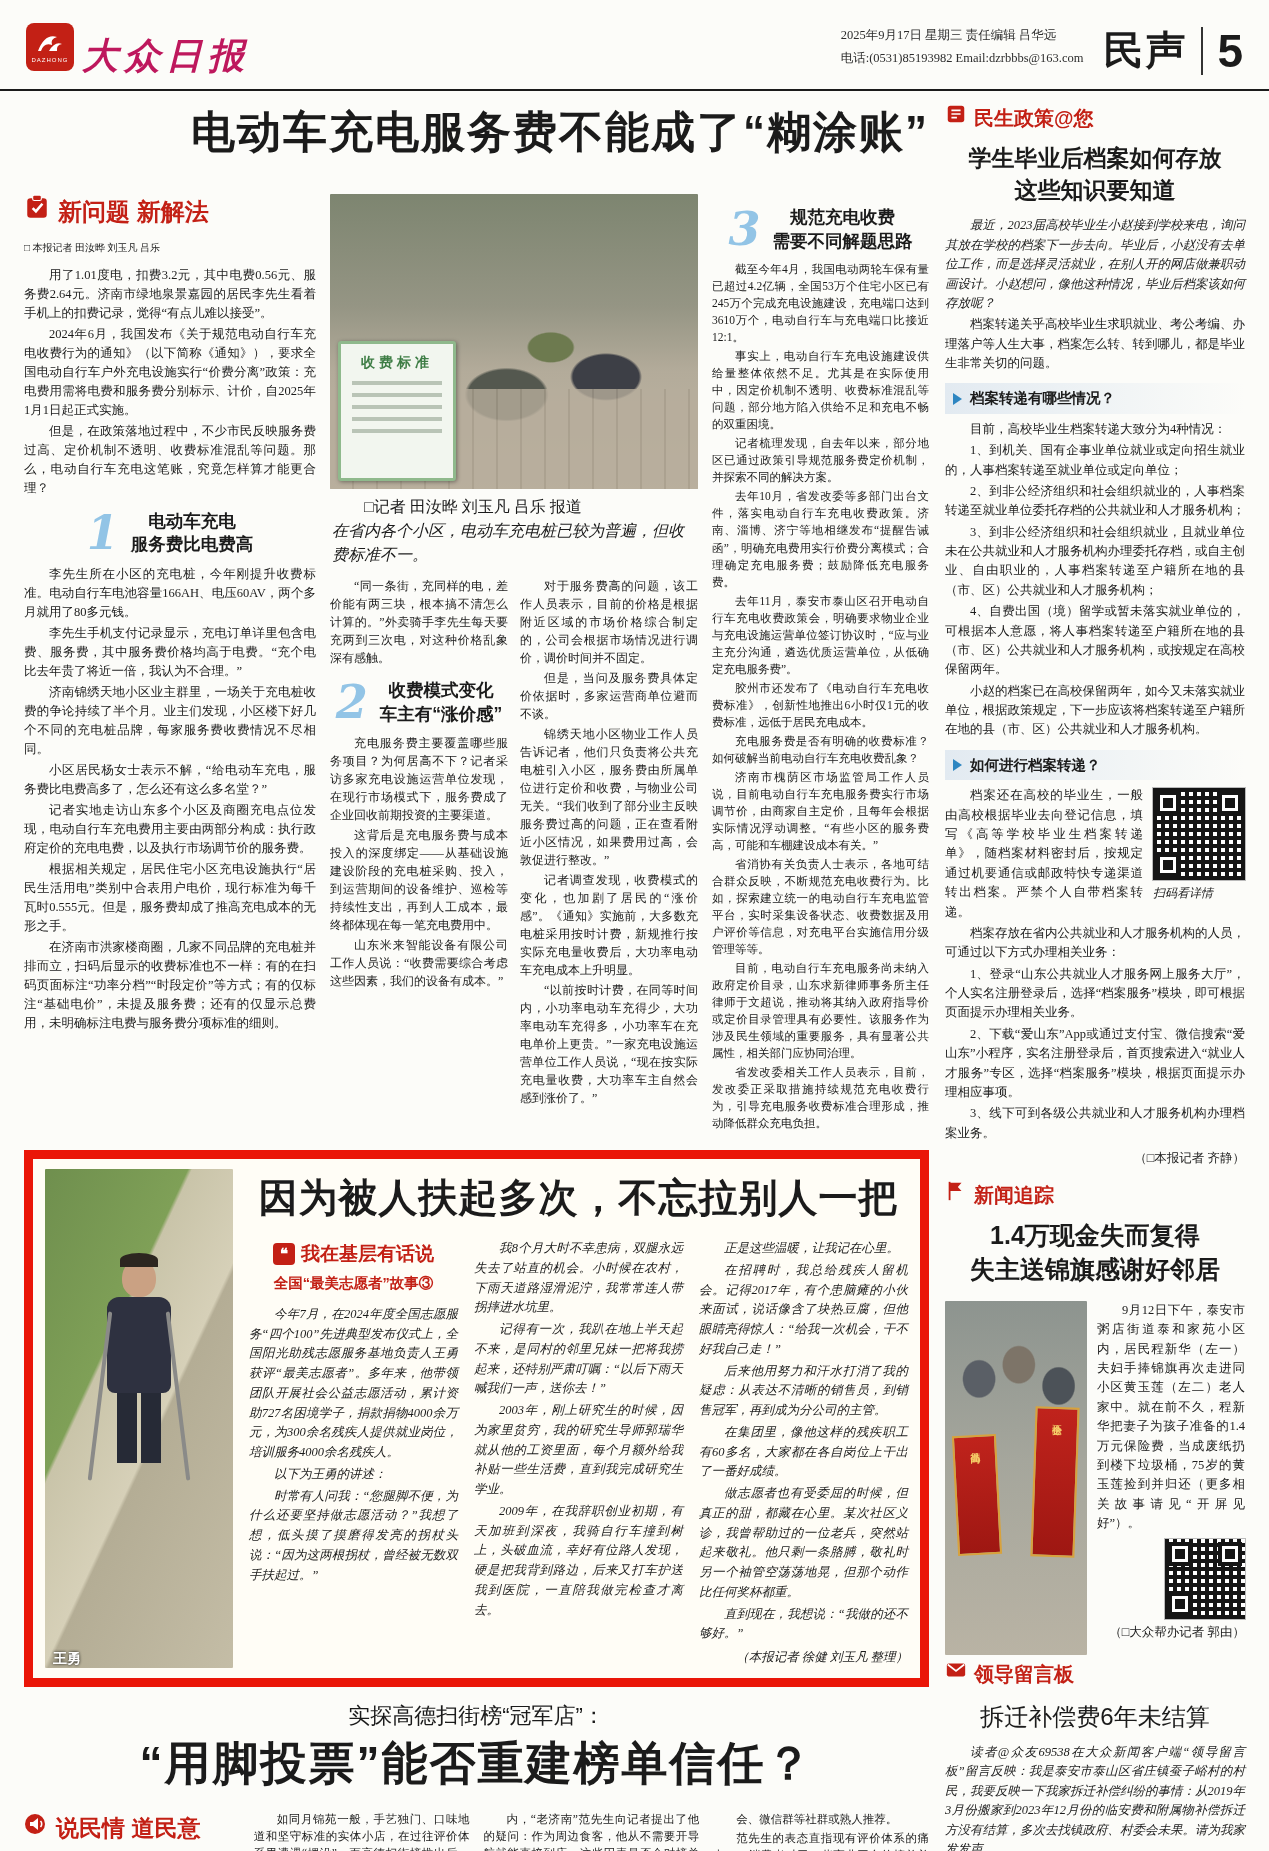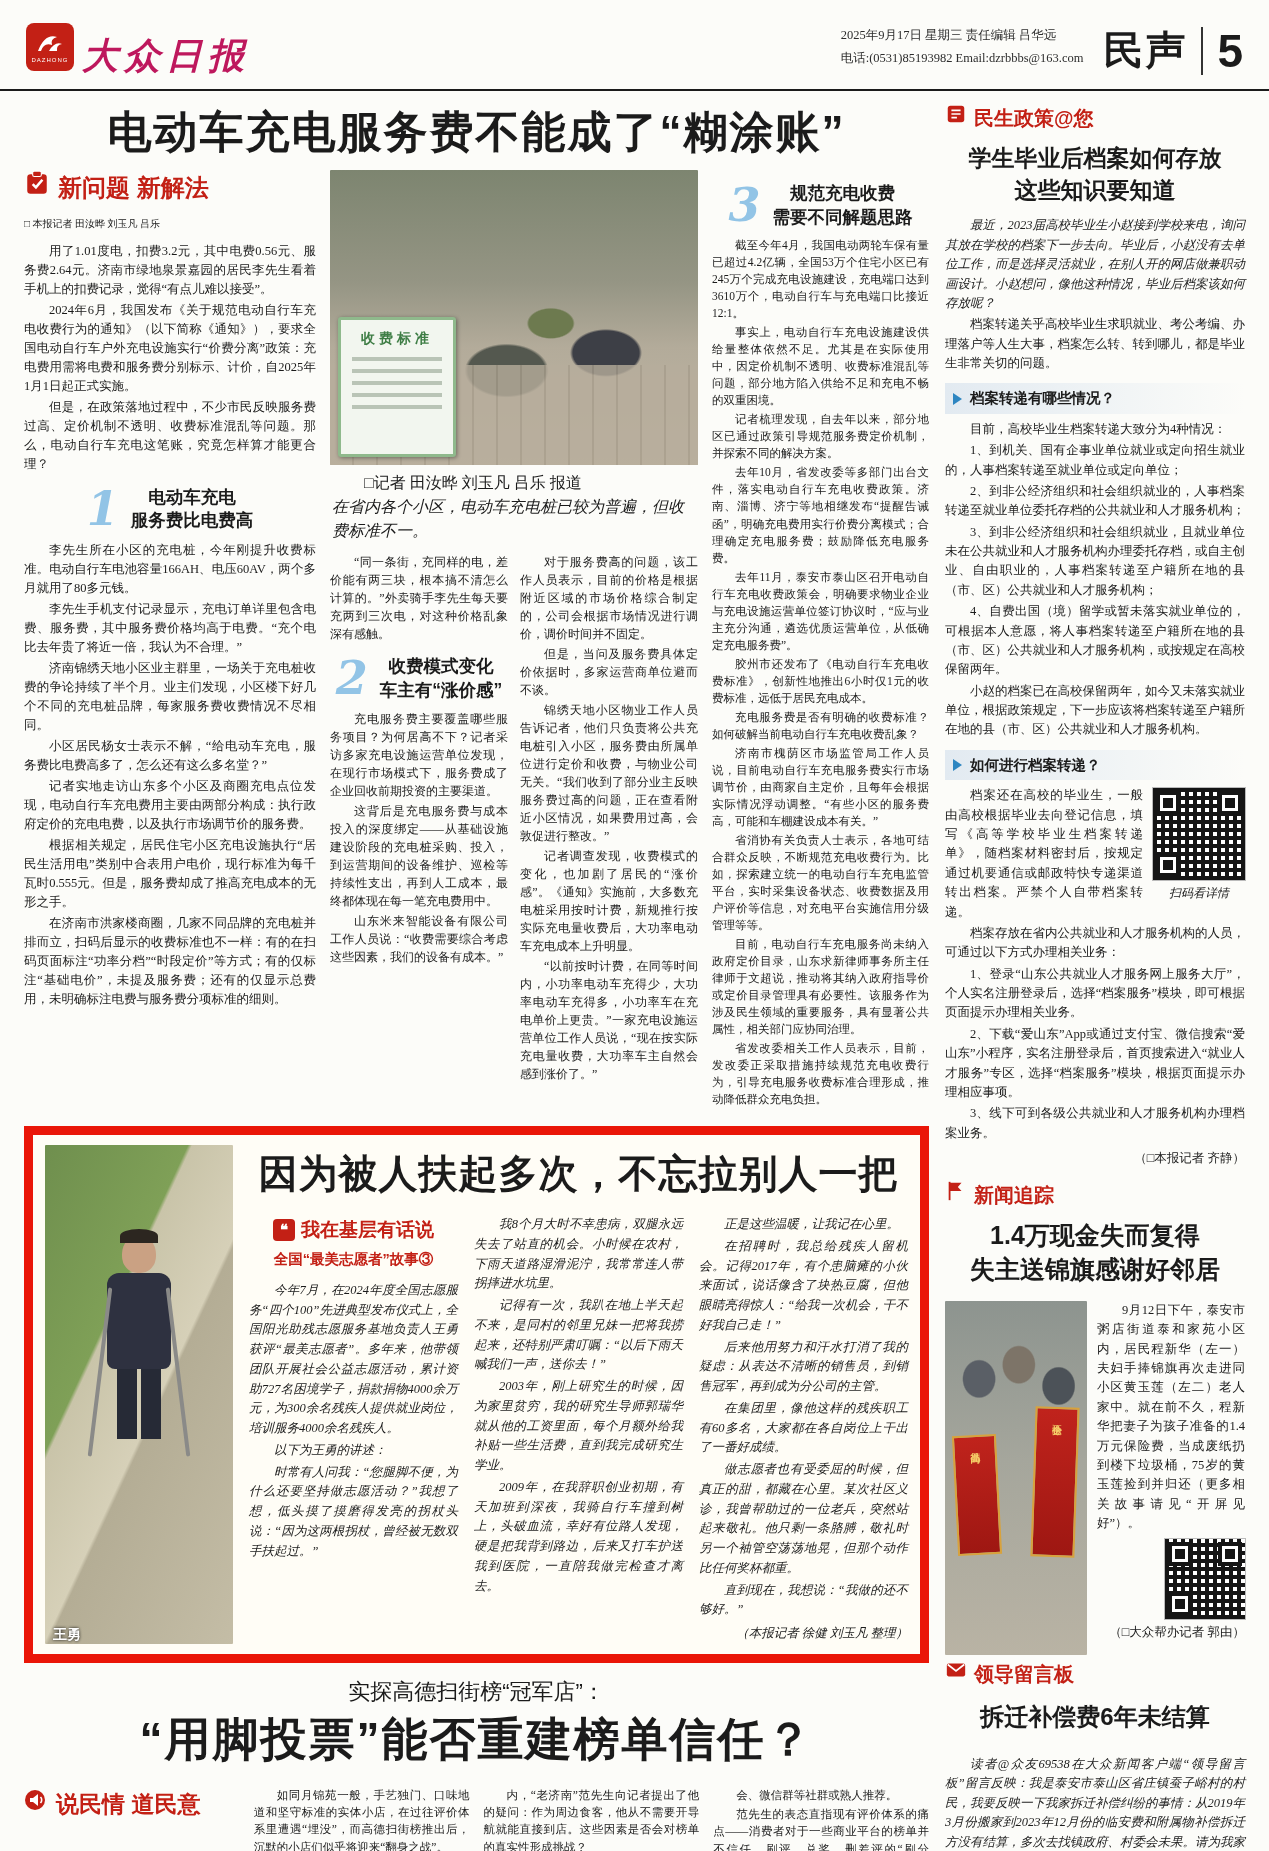--- a/index.html
+++ b/index.html
@@ -24,22 +24,22 @@
   .vrule { width:2px; height:48px; background:#333; }
   .page-num { font-size:46px; font-weight:700; }
   .header-rule { height:2px; background:#1b1b1b; }
   
   .main { display:flex; gap:16px; padding:8px 24px 0; }
   .left { width:905px; flex:none; }
   .sidebar { flex:1; min-width:0; font-size:12.5px; line-height:1.55; text-align:justify; }
   p { margin:0 0 2px; text-indent:2em; }
   .col { text-align:justify; }
   
-  .a1-head { font-size:44px; font-weight:900; text-align:center; letter-spacing:2px;
-             font-family:"Liberation Sans",sans-serif; margin:4px 0 8px; }
+  .a1-head { font-size:44px; font-weight:900; text-align:right; letter-spacing:2px;
+             font-family:"Liberation Sans",sans-serif; margin:4px 0 32px; }
   .a1-cols { display:flex; gap:14px; }
   .a1-col1 { width:292px; flex:none; font-size:12.5px; line-height:1.52; }
   .a1-mid  { width:368px; flex:none; font-size:12px; line-height:1.5; }
   .a1-col4 { flex:1; min-width:0; font-size:11.5px; line-height:1.48; }
   .badge-row { display:flex; align-items:center; gap:8px; color:#c32015; font-weight:900;
                font-size:24px; font-family:"Liberation Sans",sans-serif; margin-bottom:10px; }
   .byline { font-size:10px; margin:2px 0 10px; }
   .num-head { display:flex; align-items:center; justify-content:center; gap:12px; margin:12px 0 8px; }
   .num { font-size:46px; color:#92c4e6; font-style:italic; font-weight:bold; line-height:.9;
          font-family:"DejaVu Serif",serif; }
@@ -116,40 +116,40 @@
   .tri { width:0; height:0; border-left:9px solid #2e86c1; border-top:6px solid transparent;
          border-bottom:6px solid transparent; flex:none; }
   .side-byline { text-align:right; margin:4px 0 12px; }
   .qr { width:92px; height:92px; position:relative; background:
         repeating-linear-gradient(0deg,#151515 0 4px,transparent 4px 8px),
         repeating-linear-gradient(90deg,#151515 0 4px,#fff 4px 8px); outline:1px solid #bbb; }
   .qr::before, .qr::after, .qr .qf { content:""; position:absolute; width:24px; height:24px;
         background:#fff; box-shadow:inset 0 0 0 4px #151515, inset 0 0 0 7px #fff, inset 0 0 0 12px #151515; }
   .qr::before { left:3px; top:3px; } .qr::after { right:3px; top:3px; }
   .qr .qf { position:absolute; left:3px; bottom:3px; display:block; }
-  .qr-wrap { float:right; margin:2px 0 6px 10px; text-align:center; }
+  .qr-wrap { float:right; margin:2px 0 6px 10px; text-align:left; }
   .qr-cap { font-size:12px; font-style:italic; margin-top:4px; }
   .s2-head { font-size:25px; font-weight:900; text-align:center; line-height:1.35;
              font-family:"Liberation Sans",sans-serif; margin:4px 0 14px; }
   .s2-body { display:flex; gap:10px; }
   .s2-photo { width:142px; flex:none; min-height:300px; position:relative; border-radius:1px;
     background:
       radial-gradient(26px 30px at 24% 22%, #5a5f66 0 60%, transparent 65%),
       radial-gradient(26px 30px at 52% 18%, #7d7468 0 60%, transparent 65%),
       radial-gradient(26px 30px at 80% 24%, #4c5258 0 60%, transparent 65%),
       linear-gradient(180deg,#8d948f 0%, #a5a69c 45%, #b9b3a4 100%); }
   .banner { position:absolute; width:44px; height:120px; background:linear-gradient(#c0231c,#9e1712);
             border:2px solid #d8a23c; top:38%; }
   .banner.b1 { left:10px; transform:rotate(-3deg); }
   .banner.b2 { right:10px; top:30%; height:150px; transform:rotate(2deg); }
   .banner span { color:#f7d36b; font-size:10px; writing-mode:vertical-rl; margin:8px auto; display:block; text-align:center; }
   .s2-text { flex:1; min-width:0; }
   .qr.small { width:80px; height:80px; }
-  .s3-head { font-size:24px; font-weight:700; text-align:center; font-family:"Liberation Sans",sans-serif;
-             margin:6px 0 20px; }
+  .s3-head { font-size:24px; font-weight:400; text-align:center; font-family:"Liberation Sans",sans-serif;
+             margin:6px 0 8px; }
   .reply-row { display:flex; align-items:center; gap:10px; margin:8px 0 6px;
                border-bottom:2px solid #bdd5e7; padding-bottom:5px; }
   .reply-badge { background:#2e86c1; color:#fff; font-family:"Liberation Sans",sans-serif;
                  font-weight:bold; font-size:14px; padding:3px 16px 3px 10px;
                  clip-path:polygon(0 0,82% 0,100% 50%,82% 100%,0 100%); flex:none; }
   .clearfix::after { content:""; display:block; clear:both; }
 </style>
 </head>
 <body>
 

